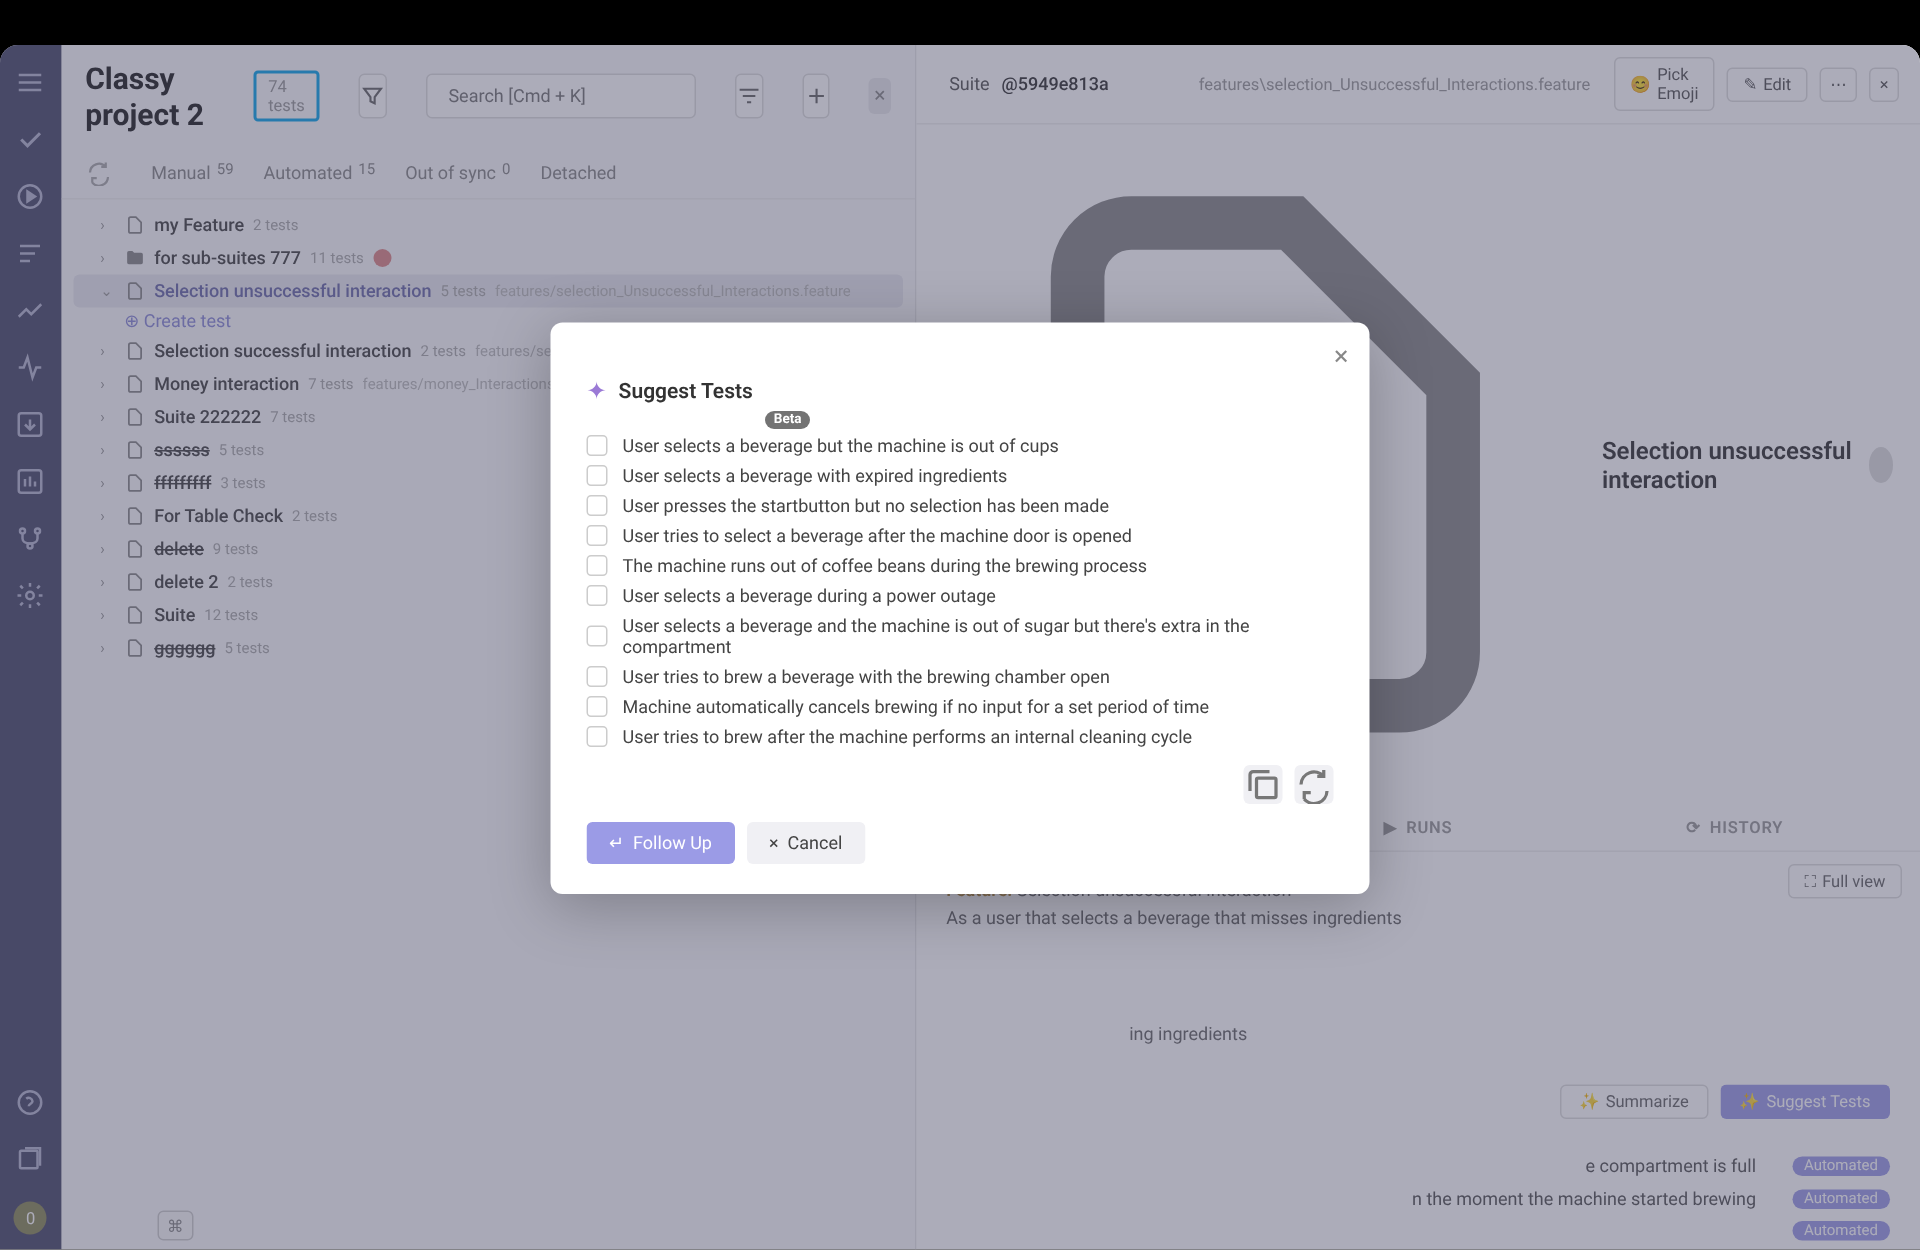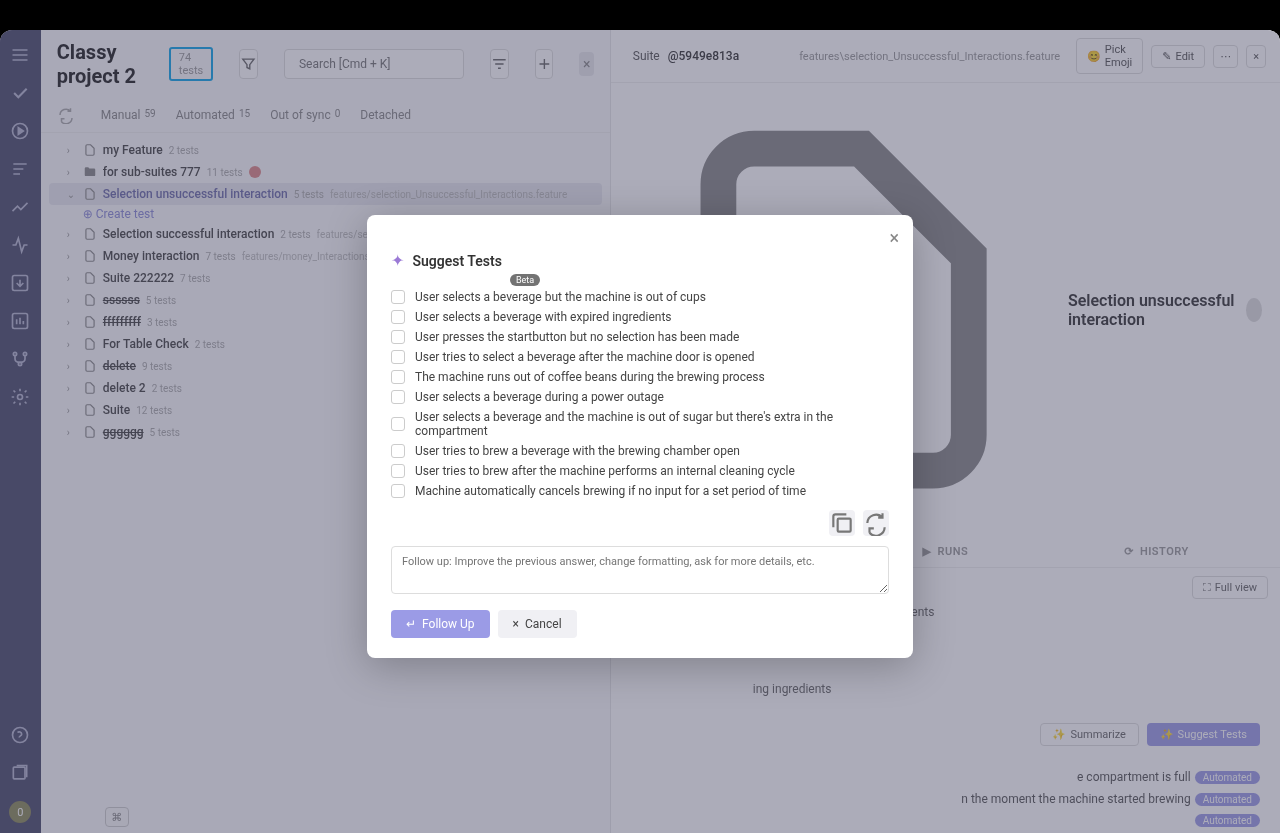--- a/index.html
+++ b/index.html
@@ -65,32 +65,32 @@
 .full-view-btn { position: absolute; top: 8px; right: 12px; padding: 4px 10px; border:1px solid #ddd; border-radius:4px; background:#fff; font-size:11px; color:#666; cursor:pointer; display:flex; gap:4px; align-items:center;}
 .code { font-family: "SF Mono", Menlo, monospace; font-size: 12px; line-height: 1.6; color: #666; white-space: pre; }
 .code .kw { color: #b08840; font-weight: 600; }
 
 .scenario-actions { display:flex; gap:8px; padding: 8px 20px; justify-content:flex-end;}
 .pill-btn { padding:4px 12px; border-radius:4px; font-size:11px; cursor:pointer; border:1px solid transparent; display:flex; align-items:center; gap:4px;}
 .pill-btn.outline { border-color:#ddd; background:#fff; color:#666;}
 .pill-btn.primary { background:#9b9be6; color:#fff;}
 
 .scenarios { padding: 4px 20px 20px 40px; }
-.scenario-row { display:flex; align-items:center; gap:4px; padding:4px 0; font-size:12px; color:#555;}
+.scenario-row { display:flex; align-items:center; gap:24px; padding:4px 0; font-size:12px; color:#555;}
 .scenario-row .tag { font-size:10px; background:#9b9be6; color:#fff; padding:1px 8px; border-radius:10px;}
 
 .kbd-icon { position:absolute; bottom:6px; left:64px; width:24px; height:20px; border:1px solid #ccc; border-radius:4px; background:#f8f8f8; display:flex; align-items:center; justify-content:center; font-size:11px; color:#888;}
 
 
 .overlay { position:absolute; inset:0; background:rgba(70,70,100,0.45); display:flex; align-items:flex-start; justify-content:center; padding-top:185px;}
 .modal { width:546px; background:#fff; border-radius:8px; box-shadow:0 8px 40px rgba(0,0,0,0.25); padding:20px 24px; position:relative;}
 .modal-close { position:absolute; top:12px; right:14px; background:none; border:none; font-size:18px; color:#888; cursor:pointer;}
 .modal-title-row { display:flex; align-items:center; gap:8px; margin-bottom:4px;}
 .modal-title { font-size:14px; font-weight:600; color:#333;}
-.beta-badge { background:#737373; color:#fff; font-size:9px; padding:1px 6px; border-radius:8px; font-weight:400;margin-top:39px;}
+.beta-badge { background:#737373; color:#fff; font-size:9px; padding:1px 6px; border-radius:8px; font-weight:700;margin-top:39px;}
 .modal-subtitle { font-size:11px; color:#999; margin-bottom:14px;}
 .suggest-list { display:flex; flex-direction:column; gap:6px; margin-bottom:12px;}
 .suggest-item { display:flex; align-items:center; gap:10px; font-size:12px; color:#444;}
 .suggest-item .checkbox { width:14px; height:14px; border:1.5px solid #ccc; border-radius:3px; background:#fff; flex-shrink:0; cursor:pointer;}
 .modal-icons { display:flex; gap:8px; justify-content:flex-end; margin-bottom:10px;}
 .modal-icons .mini { width:26px; height:26px; border-radius:4px; background:#f0f0f4; display:flex; align-items:center; justify-content:center; cursor:pointer; color:#777;}
 .followup { width:100%; height:48px; border:1px solid #ddd; border-radius:4px; padding:8px 10px; font-size:11px; color:#555; resize:vertical; outline:none; font-family:inherit;}
 .modal-actions { display:flex; gap:8px; margin-top:12px;}
 .modal-btn { padding:6px 14px; border-radius:4px; font-size:12px; display:flex; align-items:center; gap:6px; cursor:pointer; border:1px solid transparent;}
 .modal-btn.primary { background:#9b9be6; color:#fff;}
@@ -459,40 +459,39 @@
           <div class="suggest-item">
             <span class="checkbox"></span>
             <span>User selects a beverage and the machine is out of sugar but there's extra in the compartment</span>
           </div>
           <div class="suggest-item">
             <span class="checkbox"></span>
             <span>User tries to brew a beverage with the brewing chamber open</span>
           </div>
           <div class="suggest-item">
             <span class="checkbox"></span>
+            <span>Machine automatically cancels brewing if no input for a set period of time</span>
+          </div>
+          <div class="suggest-item">
+            <span class="checkbox"></span>
             <span>User tries to brew after the machine performs an internal cleaning cycle</span>
-          </div>
-          <div class="suggest-item">
-            <span class="checkbox"></span>
-            <span>Machine automatically cancels brewing if no input for a set period of time</span>
           </div>
         </div>
       <div class="modal-icons">
         <div class="mini">
             <svg width="13" height="13" viewBox="0 0 24 24" fill="none" stroke="currentColor" stroke-width="2">
               <rect x="8" y="8" width="12" height="12" rx="1"></rect>
               <path d="M4 16V6a2 2 0 012-2h10"></path>
             </svg>
           </div>
         <div class="mini">
             <svg width="13" height="13" viewBox="0 0 24 24" fill="none" stroke="currentColor" stroke-width="2">
               <path d="M4 12a8 8 0 0114-5m2 9a8 8 0 01-14 5M18 3v4h-4M6 21v-4h4"></path>
             </svg>
           </div>
       </div>
-      <textarea class="followup" placeholder="Follow up: Improve the previous answer, change formatting, ask for more details, etc." style=""></textarea>
       <div class="modal-actions">
         <button class="modal-btn primary">↵ <span>Follow Up</span></button>
         <button class="modal-btn secondary">× <span>Cancel</span></button>
       </div>
     </div>
   </div>
 </div>
 
 </body></html>

